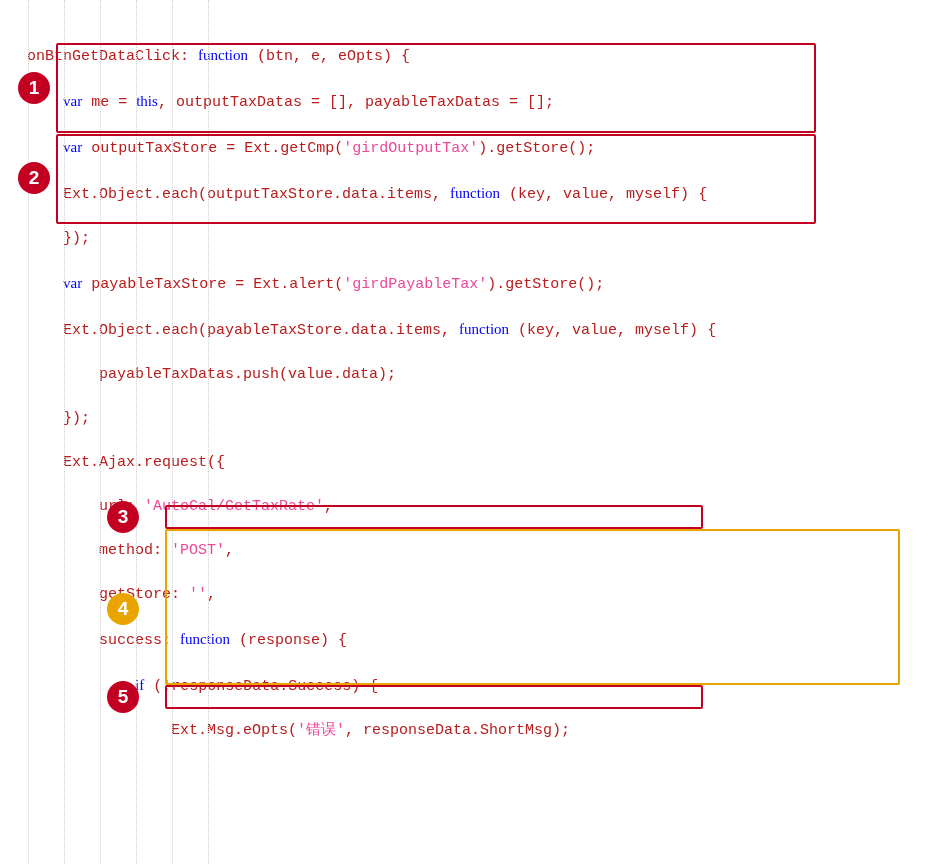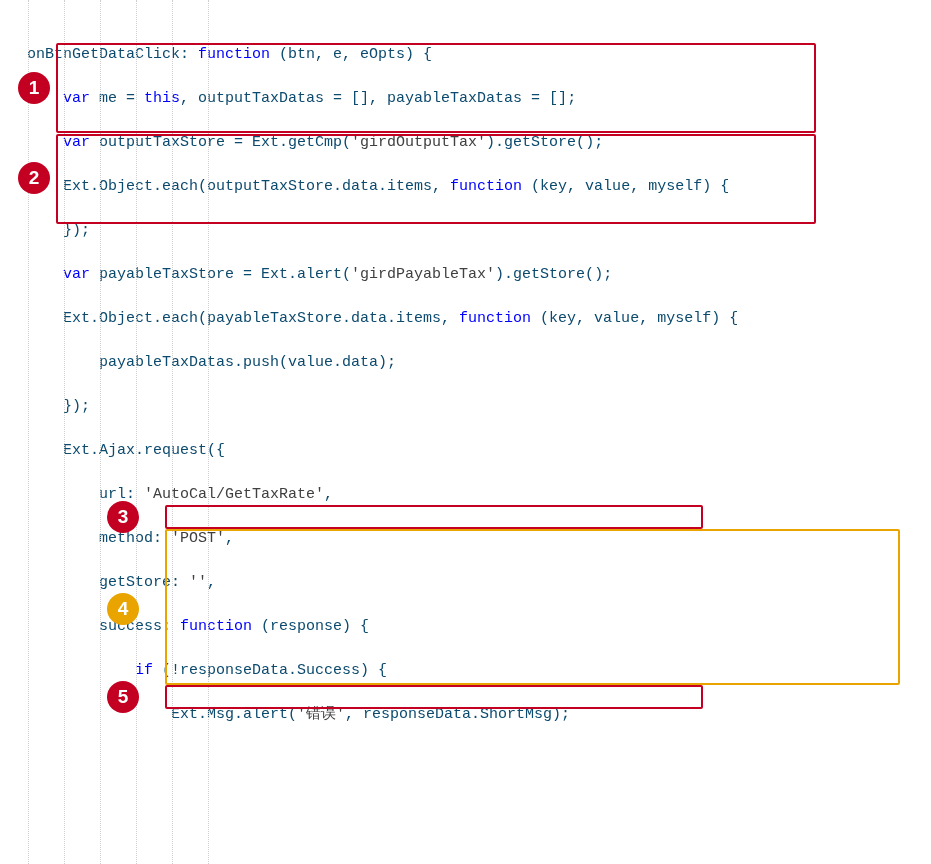--- a/index.html
+++ b/index.html
@@ -26,23 +26,23 @@
     left: 0;
     pointer-events: none;
   }
   .guide {
     position: absolute;
     top: 0;
     bottom: 0;
     border-left: 1px dotted #d0d0d0;
   }
   
-  .kw   { color: #0000ff; }      
-  .str  { color: #404040; }      
-  .txt  { color: #0c4a6e; }
+  .kw   { color: #0000ff; font-family: Liberation Serif, serif; }      
+  .str  { color: #ec4899; }      
+  .txt  { color: #b91c1c; }
   
   .abox {
     position: absolute;
     border: 2px solid;
     border-radius: 2px;
     pointer-events: none;
   }
   .red    { border-color: #c40022; }
   .orange { border-color: #eaa400; }
   
@@ -83,21 +83,21 @@
 <div>       <span class="kw">var</span><span class="txt"> payableTaxStore = Ext.alert(</span><span class="str">'girdPayableTax'</span><span class="txt">).getStore();</span></div>
 <div>       <span class="txt">Ext.Object.each(payableTaxStore.data.items, </span><span class="kw">function</span><span class="txt"> (key, value, myself) {</span></div>
 <div>           <span class="txt">payableTaxDatas.push(value.data);</span></div>
 <div>       <span class="txt">});</span></div>
 <div>       <span class="txt">Ext.Ajax.request({</span></div>
 <div>           <span class="txt">url: </span><span class="str">'AutoCal/GetTaxRate'</span><span class="txt">,</span></div>
 <div>           <span class="txt">method: </span><span class="str">'POST'</span><span class="txt">,</span></div>
 <div>           <span class="txt">getStore: </span><span class="str">''</span><span class="txt">,</span></div>
 <div>           <span class="txt">success: </span><span class="kw">function</span><span class="txt"> (response) {</span></div>
 <div>               <span class="kw">if</span><span class="txt"> (!responseData.Success) {</span></div>
-<div>                   <span class="txt">Ext.Msg.alert(</span><span class="str">'错误'</span><span class="txt">, responseData.ShortMsg);</span></div>
+<div>                   <span class="txt">Ext.Msg.eOpts(</span><span class="str">'错误'</span><span class="txt">, responseData.ShortMsg);</span></div>
 
 
 
 
 
 
 
 
 
 

